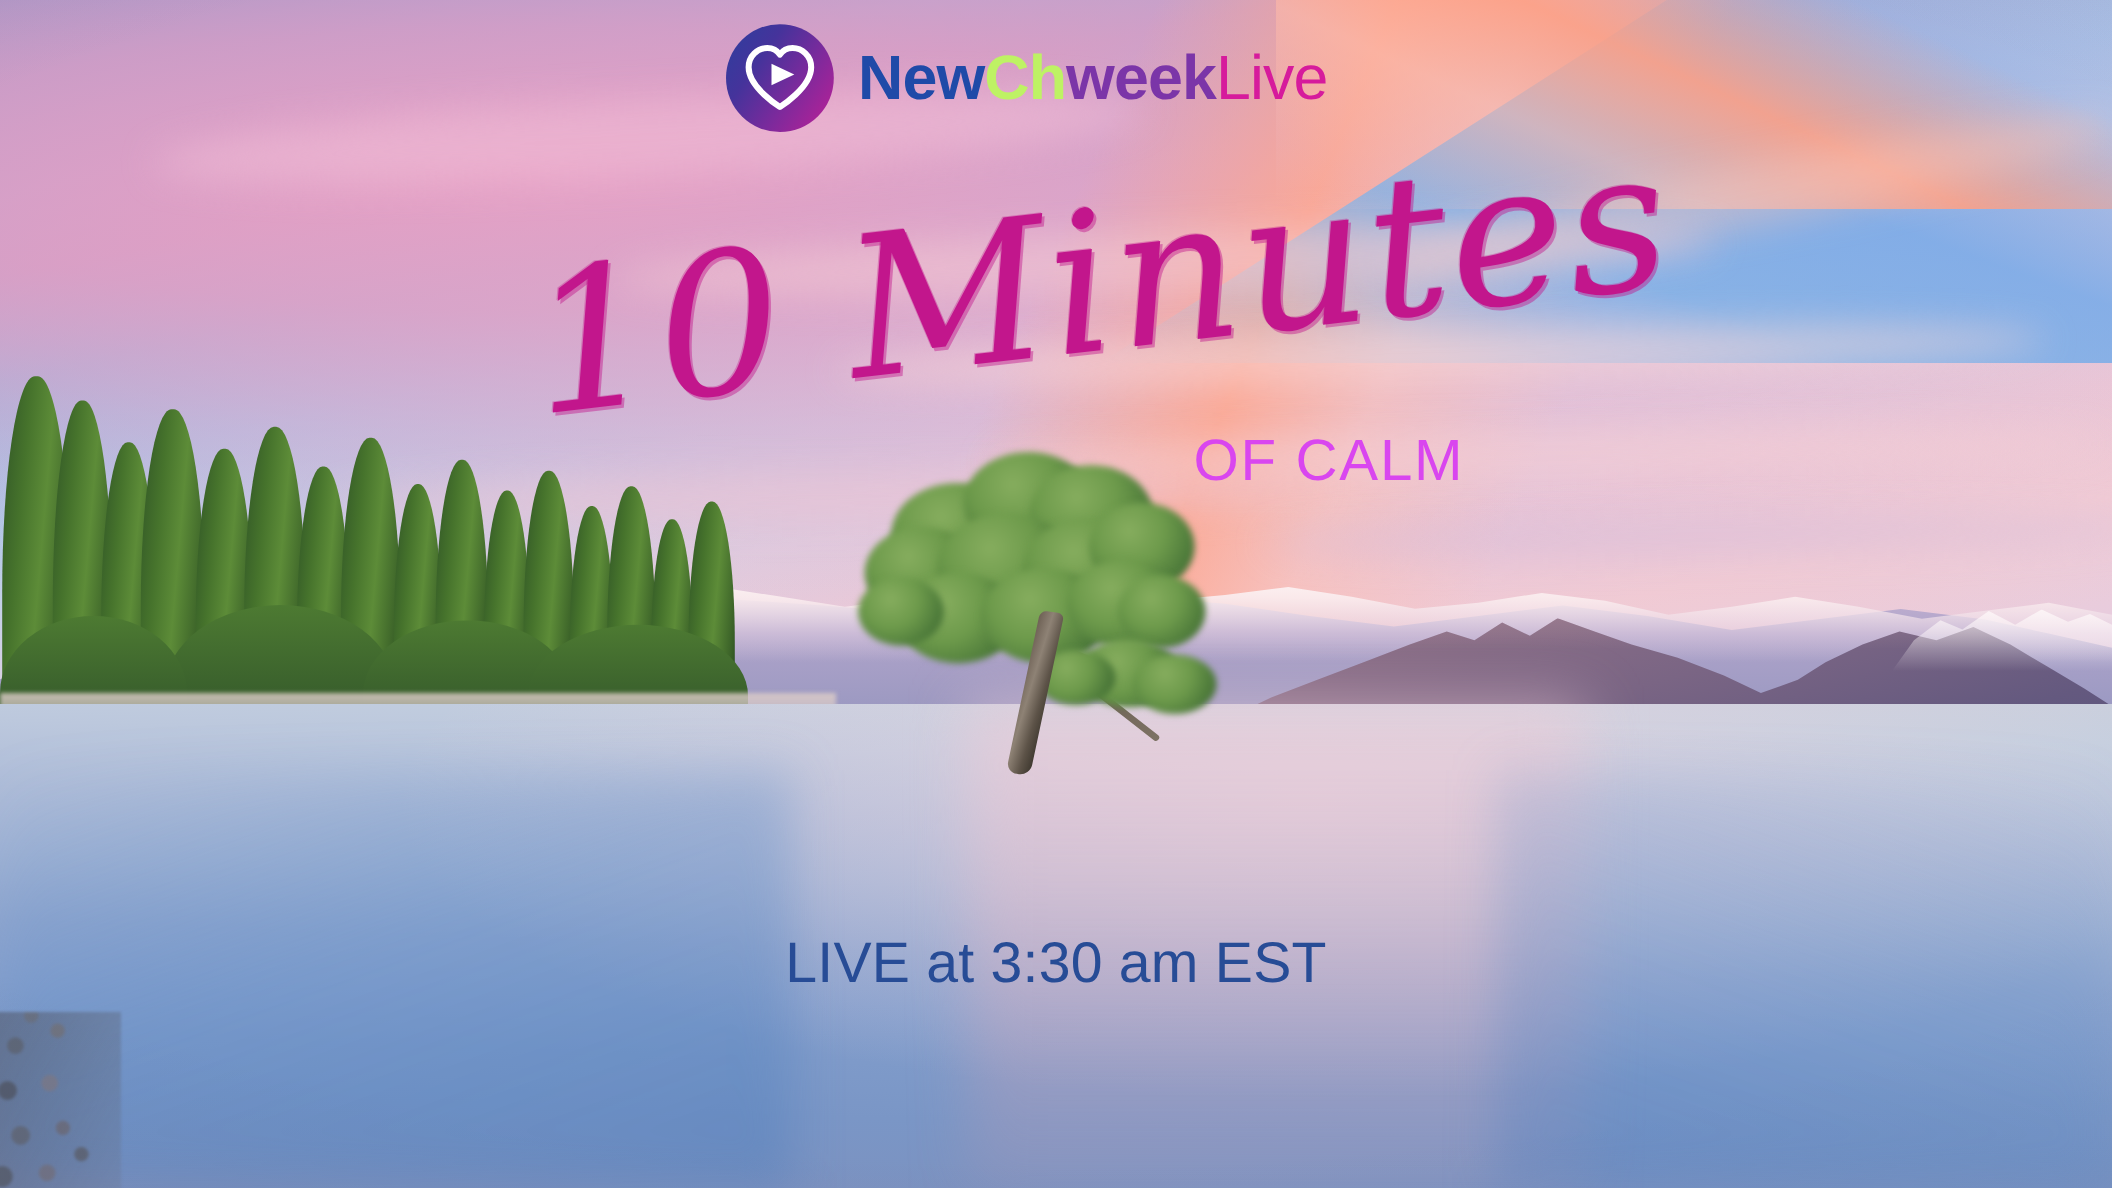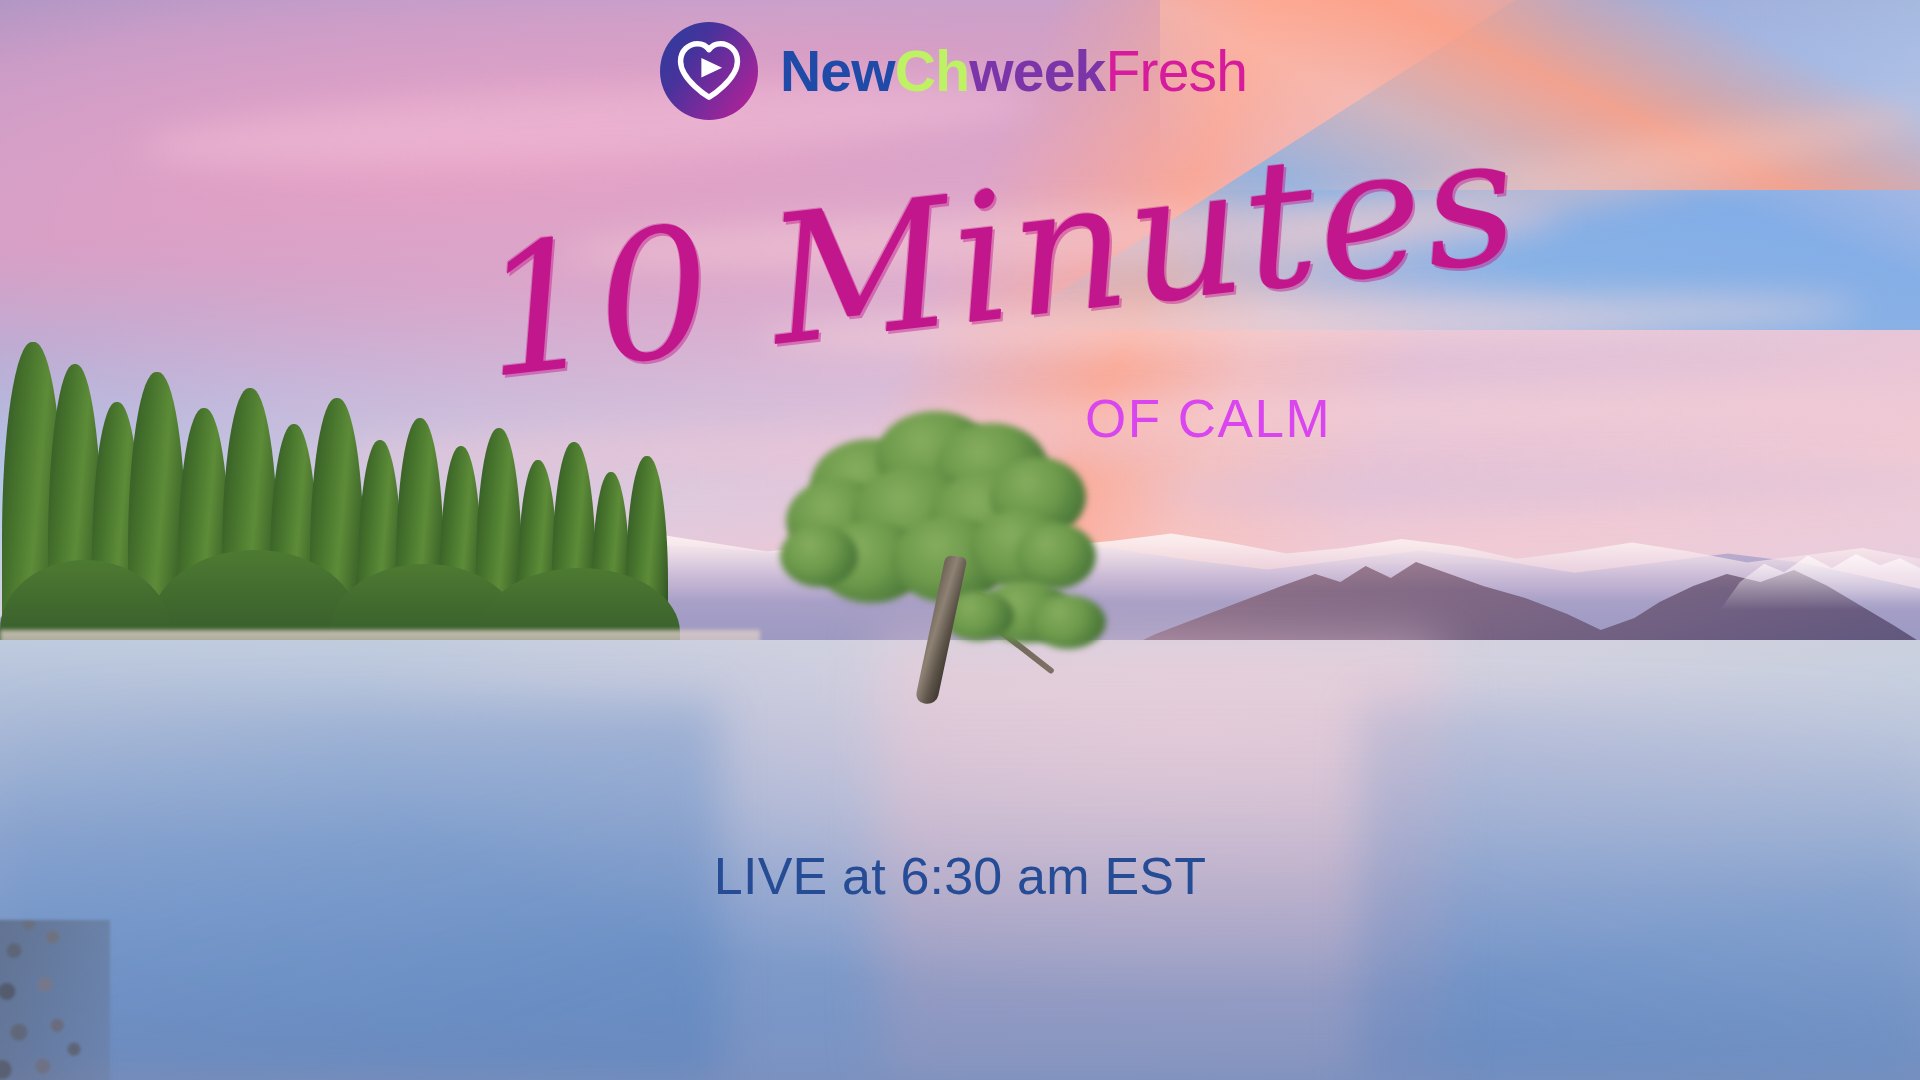--- a/index.html
+++ b/index.html
@@ -397,25 +397,25 @@
   </div>
 
   <div class="logo">
     <div class="logo-badge">
       <svg viewBox="0 0 64 64" aria-hidden="true">
         <path d="M32 56 C32 56 6 40 6 23 C6 13.5 13.5 7 21.5 7 C26.5 7 30 9.5 32 12.5 C34 9.5 37.5 7 42.5 7 C50.5 7 58 13.5 58 23 C58 40 32 56 32 56 Z" fill="none" stroke="#ffffff" stroke-width="5" stroke-linejoin="round"></path>
         <path d="M25 20 L25 38 L44 29 Z" fill="#ffffff"></path>
       </svg>
     </div>
     <div class="logo-word">
-      <span class="w-new">New</span><span class="w-ch">Ch</span><span class="w-urch">week</span><span class="w-live">Fresh</span>
+      <span class="w-new">New</span><span class="w-ch">Ch</span><span class="w-urch">week</span><span class="w-live">Live</span>
     </div>
   </div>
 
   <div class="script">10 Minutes</div>
   <div class="ofcalm">OF CALM</div>
 
   <div class="footer">
-    <div class="line2">LIVE at 6:30 am EST</div>
+    <div class="line2">LIVE at 3:30 am EST</div>
   </div>
 
   <div class="vignette"></div>
 </div>
 
 </body></html>

